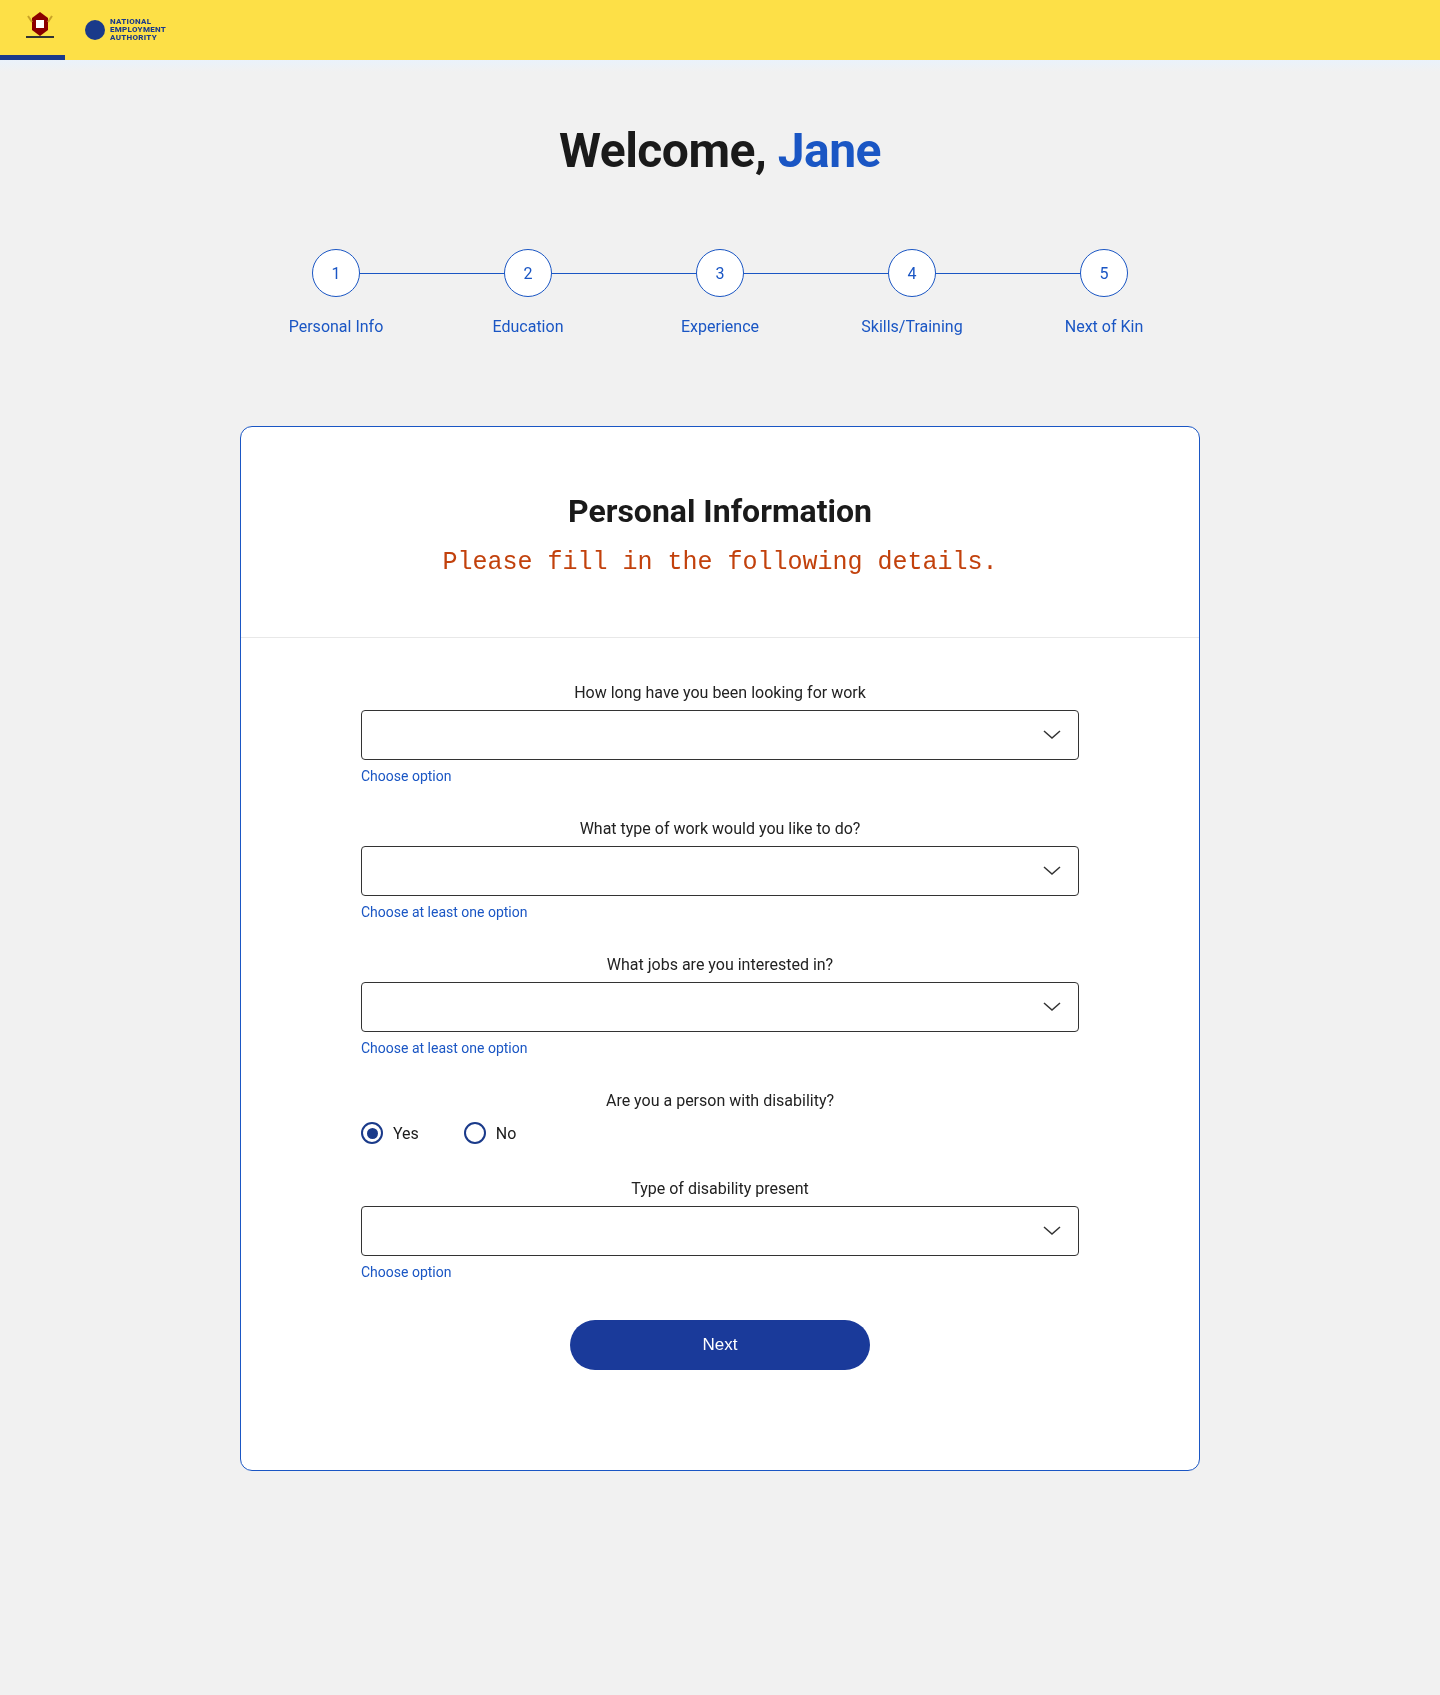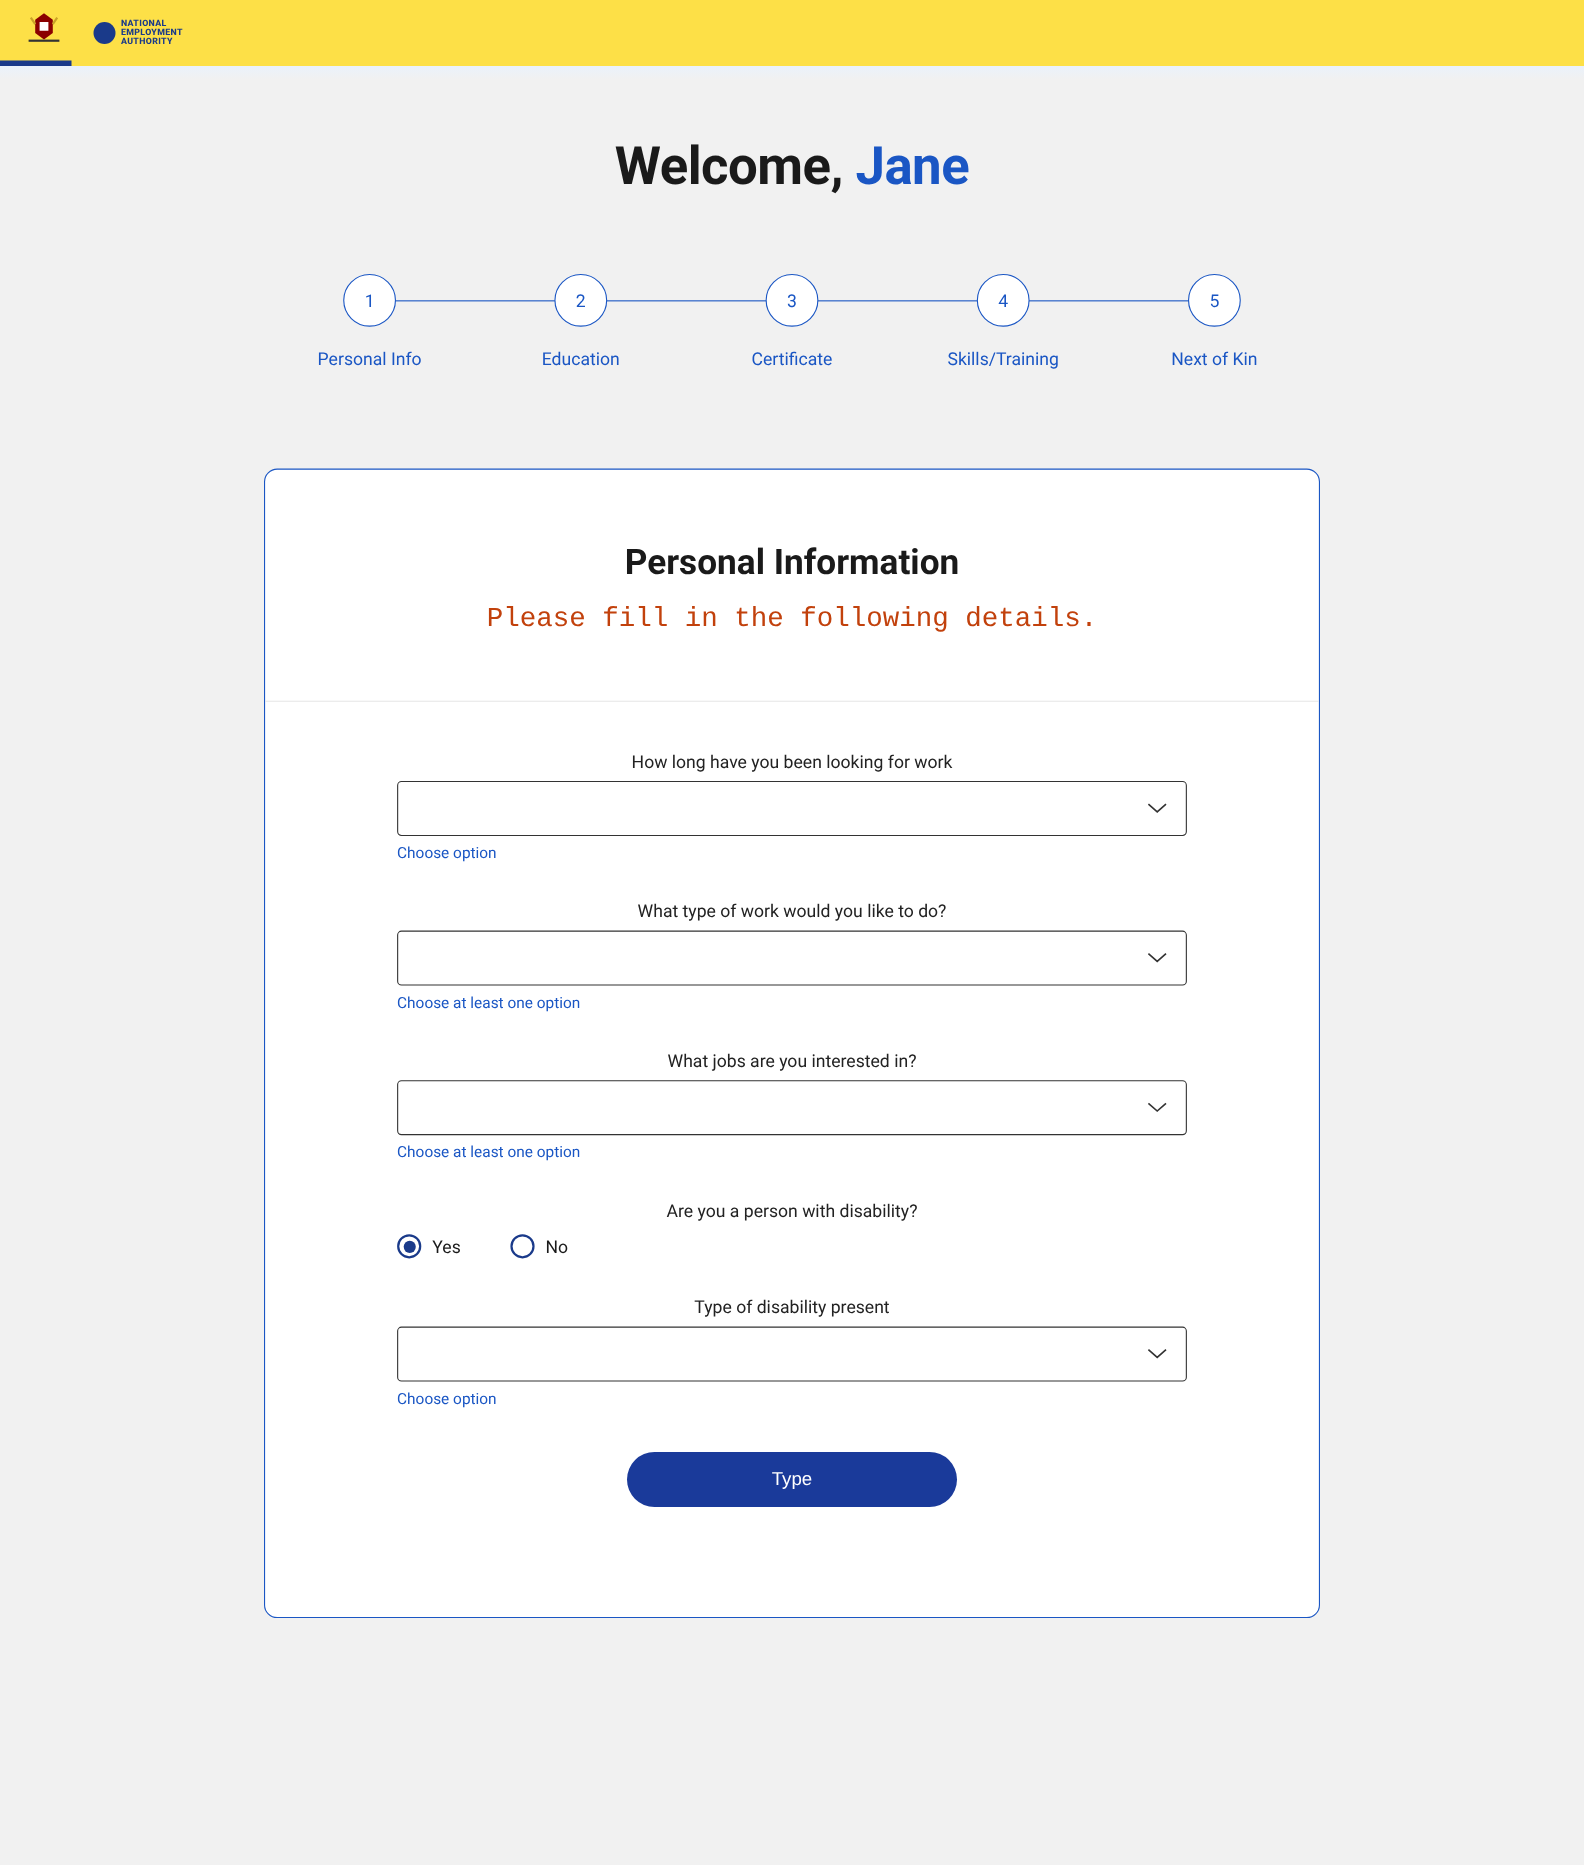--- a/index.html
+++ b/index.html
@@ -272,21 +272,21 @@
       <div class="step-label">Personal Info</div>
     </div>
     <div class="step">
       <div class="step-circle">2</div>
       <div class="step-line"></div>
       <div class="step-label">Education</div>
     </div>
     <div class="step">
       <div class="step-circle">3</div>
       <div class="step-line"></div>
-      <div class="step-label">Certificate</div>
+      <div class="step-label">Experience</div>
     </div>
     <div class="step">
       <div class="step-circle">4</div>
       <div class="step-line"></div>
       <div class="step-label">Skills/Training</div>
     </div>
     <div class="step">
       <div class="step-circle">5</div>
 
       <div class="step-label">Next of Kin</div>
@@ -355,18 +355,18 @@
         <div class="select-wrap">
           <div class="form-select"></div>
           <svg class="chevron" width="18" height="10" viewBox="0 0 18 10">
             <path d="M1 1 L9 8 L17 1" stroke="#333" stroke-width="1.5" fill="none"></path>
           </svg>
         </div>
         <div class="form-hint">Choose option</div>
       </div>
 
 
-      <button class="btn-next">Type</button>
+      <button class="btn-next">Next</button>
 
     </div>
   </div>
 
 </div>
 
 </body></html>

